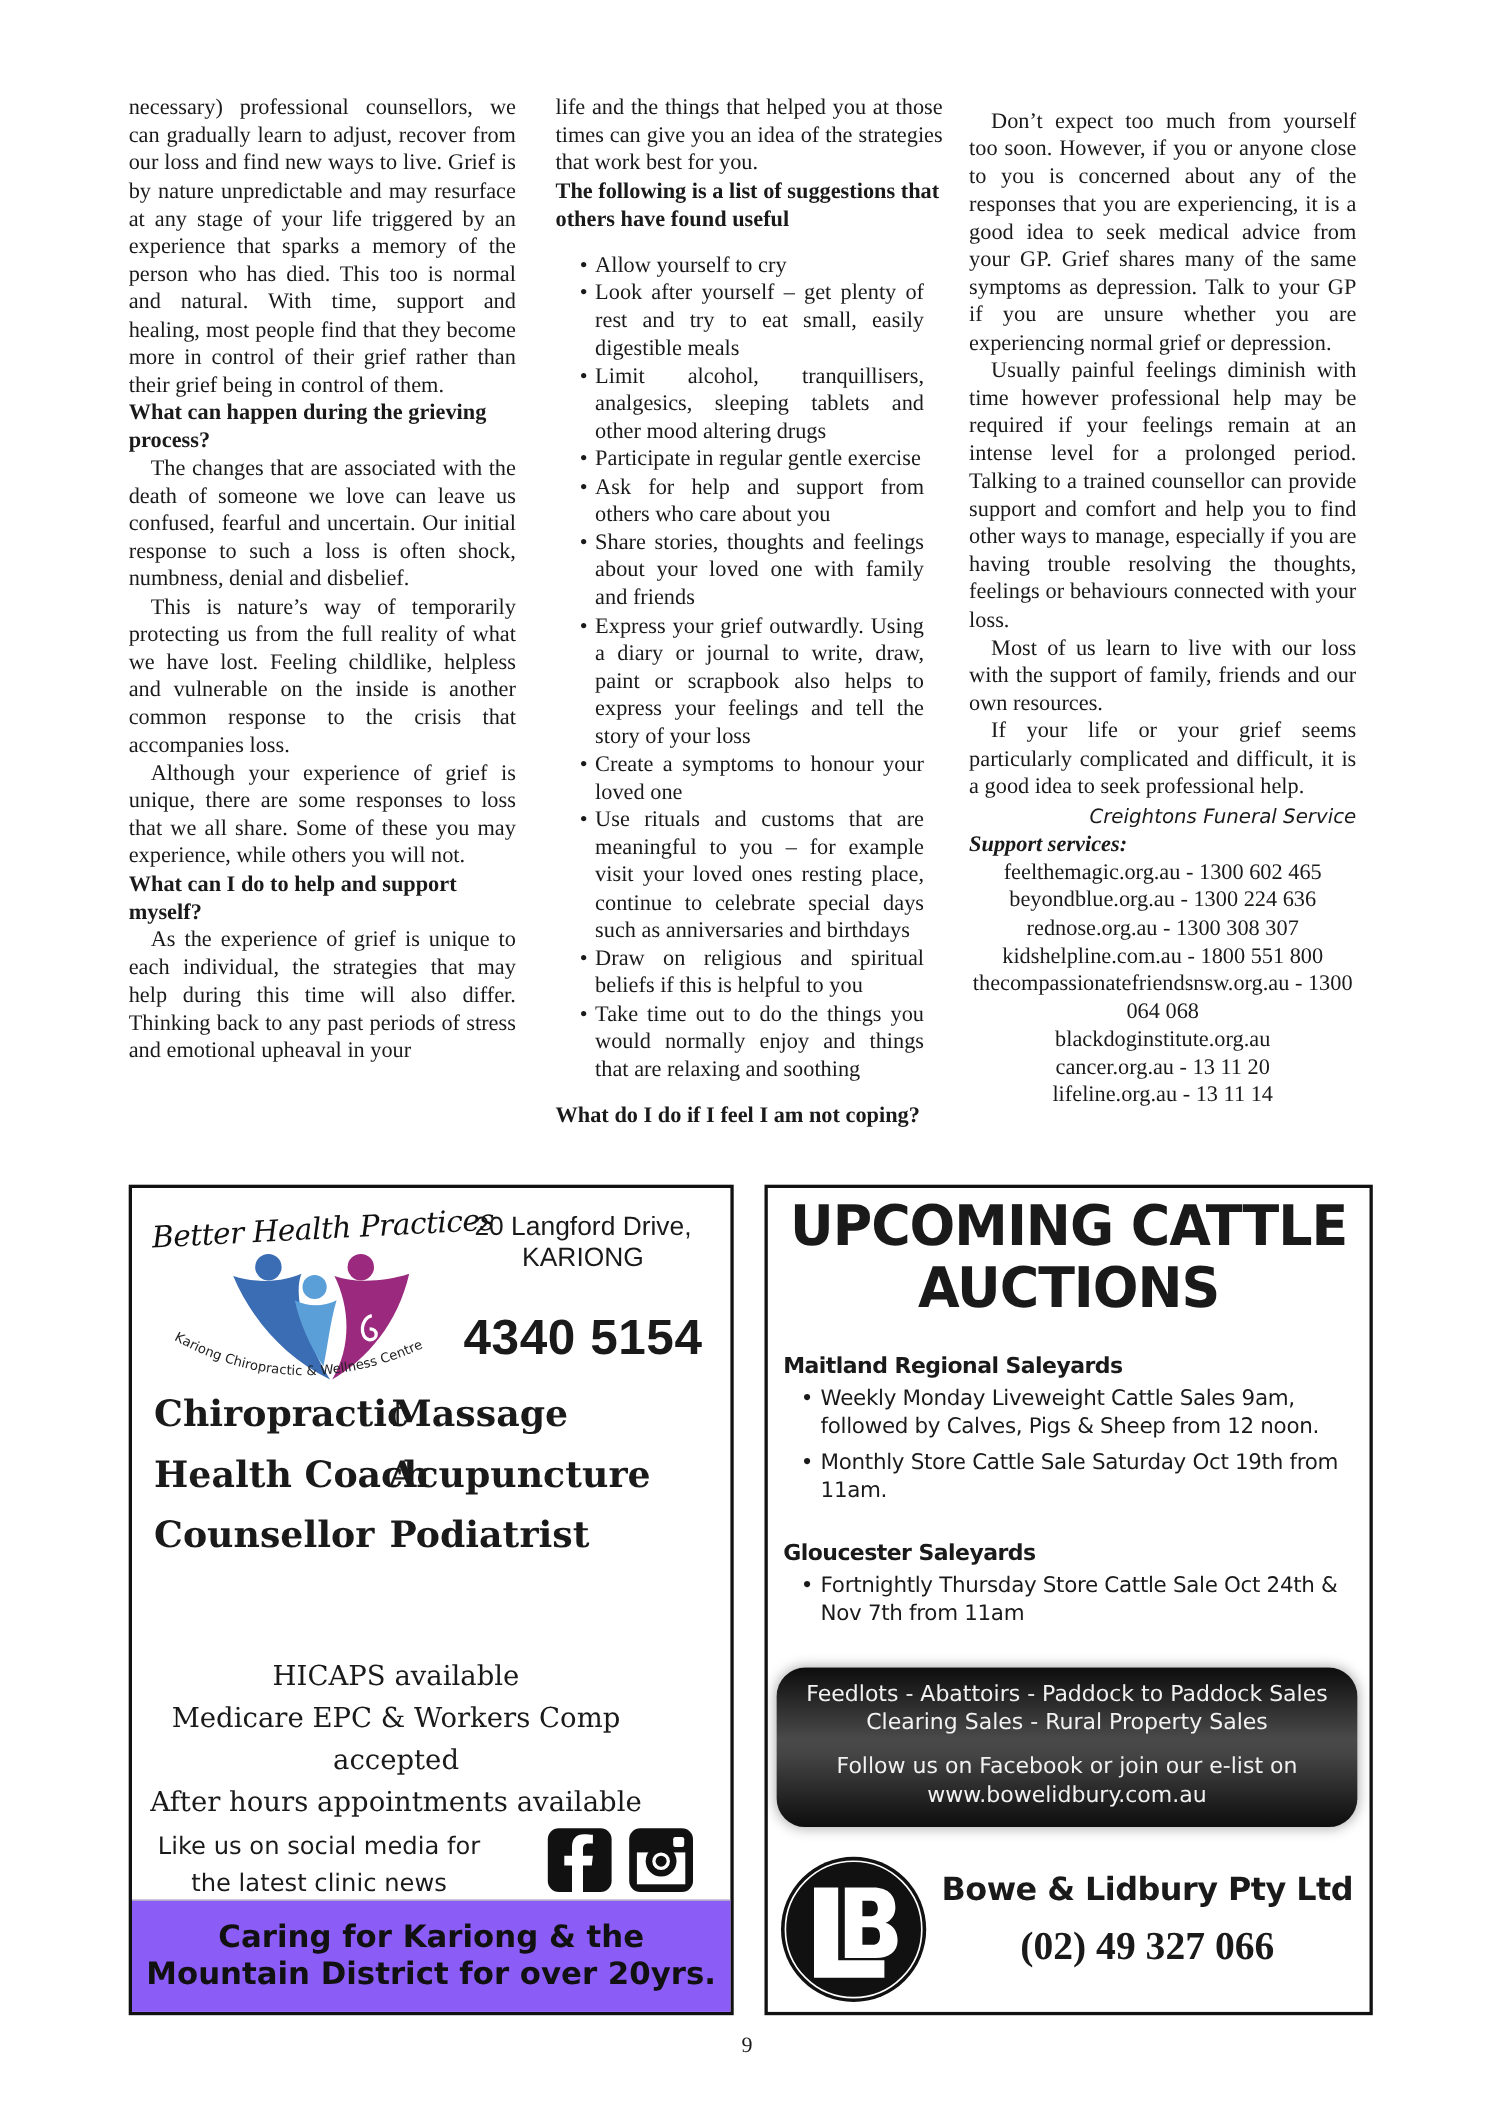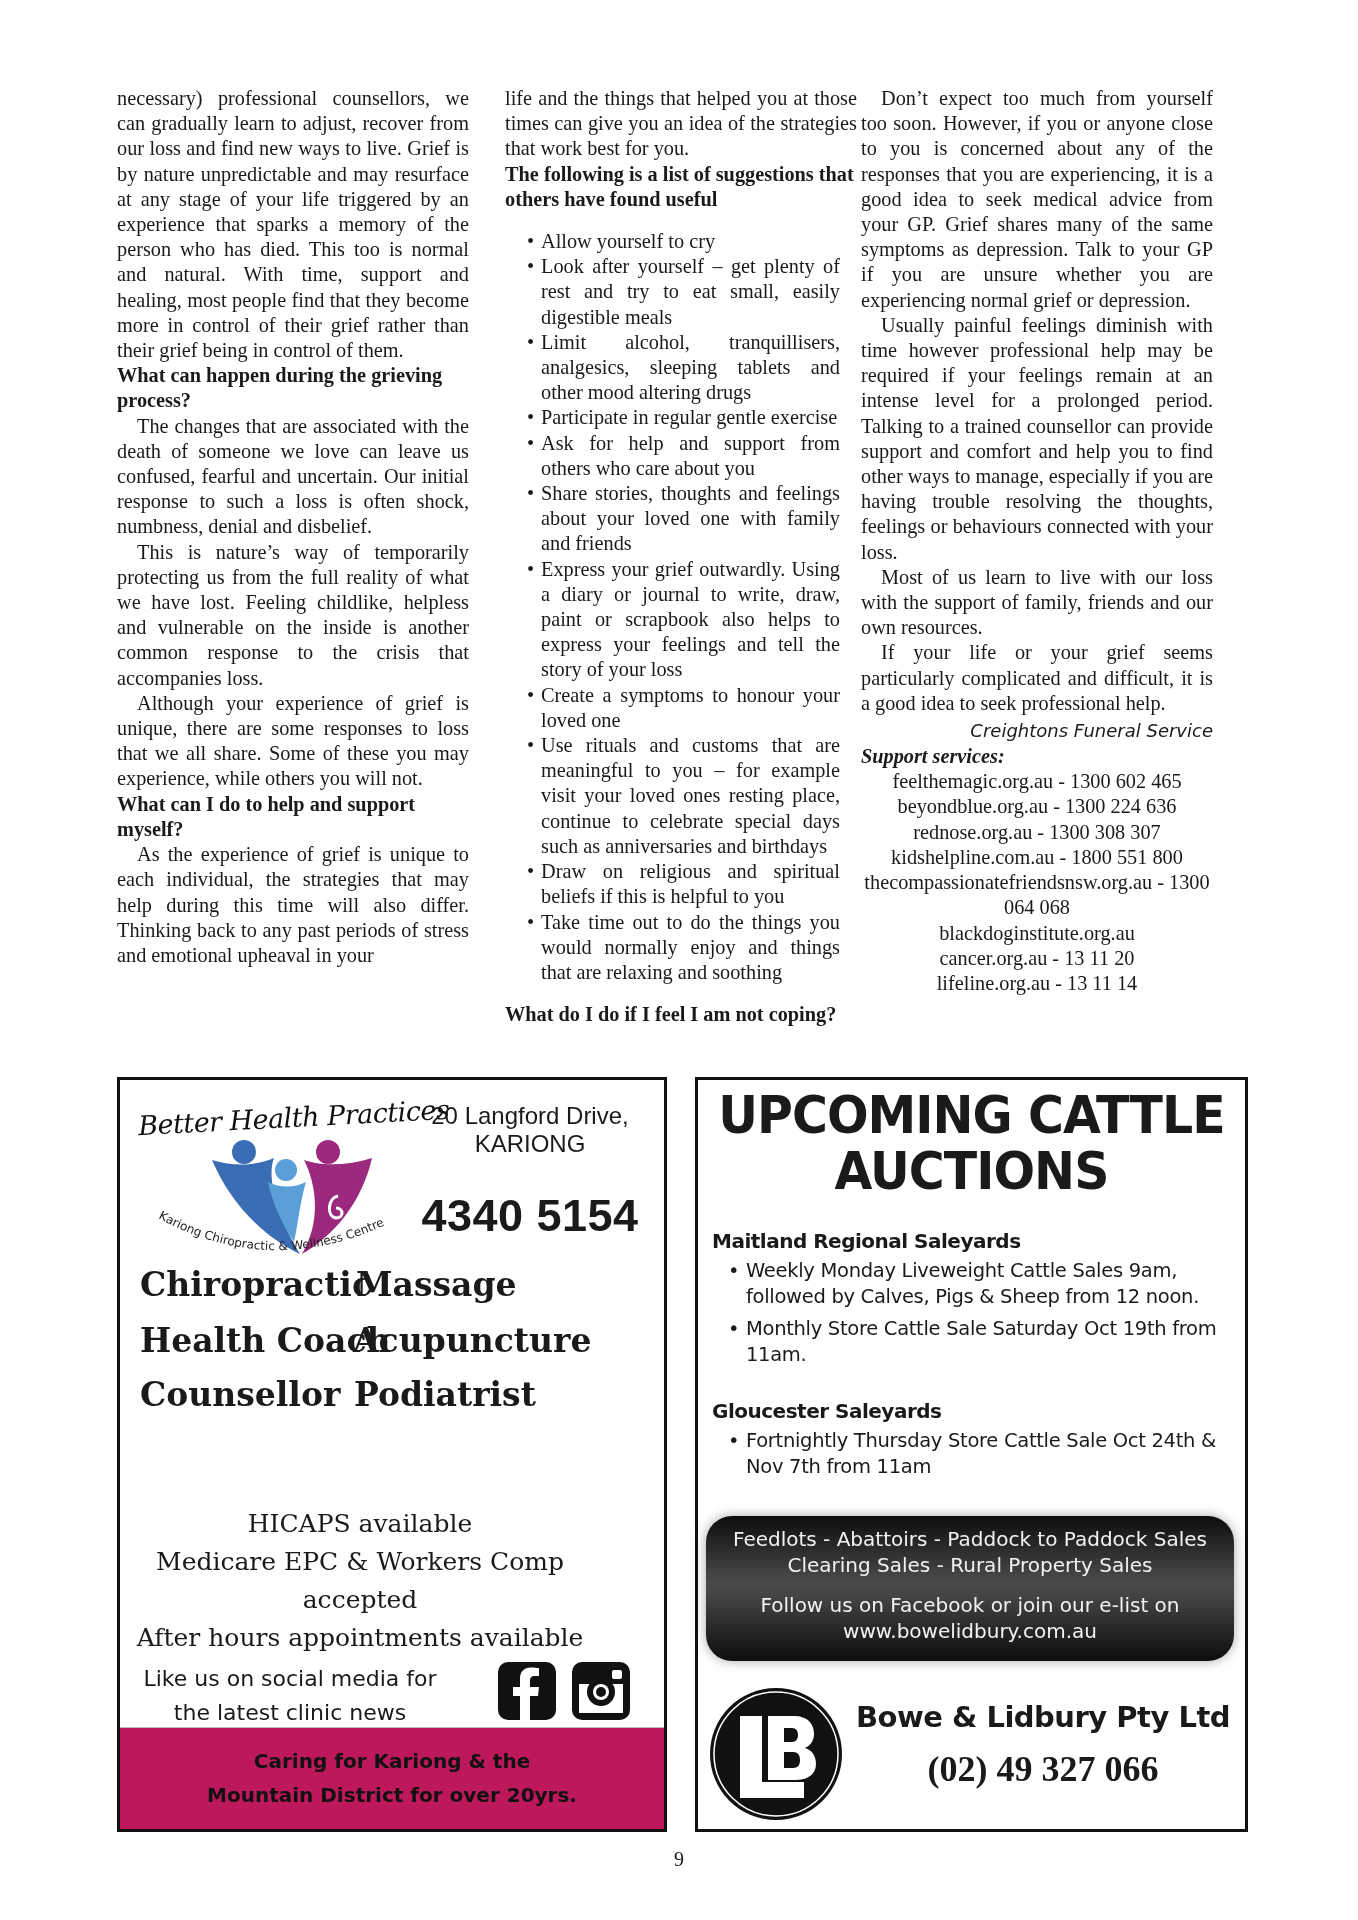--- a/index.html
+++ b/index.html
@@ -3,21 +3,21 @@
 <meta charset="utf-8">
 <style>
   html, body { margin:0; padding:0; }
   body { width:1358px; height:1920px; background:#ffffff; position:relative; overflow:hidden; color:#1a1a1a; }
   .col { position:absolute; top:86px; width:352px; font-family:"Liberation Serif", serif; font-size:20.3px; line-height:25.2px; text-align:justify; }
   .col p { margin:0; }
   .col p.ind { text-indent:20px; }
   .col h3 { margin:0; font-size:20.3px; line-height:25.2px; font-weight:bold; text-align:left; }
   #col1 { left:117px; }
   #col2 { left:505px; }
-  #col3 { left:861px; }
+  #col3 { left:881px;margin-top:12px; }
   ul.sugg { list-style:none; margin:17px; padding:0; }
   ul.sugg li { position:relative; padding-left:19px; }
   ul.sugg li::before { content:"•"; position:absolute; left:5px; top:0; }
   .sig { text-align:right; font-family:"DejaVu Sans", sans-serif; font-style:italic; font-size:18px; line-height:26px; margin-top:2px; }
   .supp-title { font-weight:bold; font-style:italic; }
   .supp { text-align:center; }
   .supp div { line-height:25.2px; }
 
   .ad { position:absolute; top:1077px; height:755px; border:3px solid #111; box-sizing:border-box; background:#fff; }
   #ad-health { left:117px; width:550px; }
@@ -29,21 +29,21 @@
   .bh-curve { position:absolute; left:28px; top:128px; width:240px; height:70px; }
   .bh-addr { position:absolute; left:295px; top:22px; width:230px; text-align:center; font-family:"Liberation Sans", sans-serif; font-size:24px; line-height:28px; }
   .bh-phone { position:absolute; left:285px; top:110px; width:250px; text-align:center; font-family:"Liberation Sans", sans-serif; font-weight:bold; font-size:45px; letter-spacing:0.5px; }
   .svc-grid { position:absolute; left:20px; top:185px; width:510px; }
   .svc { position:absolute; font-family:"DejaVu Serif", serif; font-weight:bold; font-size:33px; white-space:nowrap; }
   .bh-info { position:absolute; left:0; top:425px; width:480px; text-align:center; font-family:"DejaVu Serif", serif; font-size:25px; line-height:38px; }
   .bh-social { position:absolute; left:10px; top:582px; width:320px; text-align:center; font-family:"DejaVu Sans", sans-serif; font-size:22px; line-height:34px; }
   .social-icon { position:absolute; top:582px; width:58px; height:58px; background:#111; border-radius:10px; }
   #fb-icon { left:378px; }
   #ig-icon { left:452px; }
-  .bh-footer { position:absolute; left:0; right:0; bottom:0; height:102px; background:#be185d; border-top:1px solid #bbb; text-align:center; font-family:"DejaVu Sans", sans-serif; font-weight:bold; font-size:20px; line-height:34px; padding-top:16px; box-sizing:border-box; color:#111; }
+  .bh-footer { position:absolute; left:0; right:0; bottom:0; height:102px; background:#8b5cf6; border-top:1px solid #bbb; text-align:center; font-family:"DejaVu Sans", sans-serif; font-weight:bold; font-size:28px; line-height:34px; padding-top:16px; box-sizing:border-box; color:#111; }
 
   
   .ct-title { position:absolute; left:0; top:8px; width:547px; text-align:center; font-family:"DejaVu Sans", sans-serif; font-weight:900; font-size:51px; line-height:56px; letter-spacing:-1px; transform:scaleX(0.96); }
   .ct-sec { position:absolute; left:14px; width:520px; font-family:"DejaVu Sans", sans-serif; font-size:19.5px; line-height:26px; }
   .ct-sec h4 { margin:0 0 4px 0; font-size:20px; font-weight:bold; letter-spacing:-0.5px; }
   .ct-sec ul { list-style:none; margin:0; padding:0; }
   .ct-sec li { position:relative; padding-left:34px; margin-bottom:6px; letter-spacing:-0.3px; }
   .ct-sec li::before { content:"•"; position:absolute; left:16px; }
   #ct-maitland { top:148px; }
   #ct-gloucester { top:318px; }

